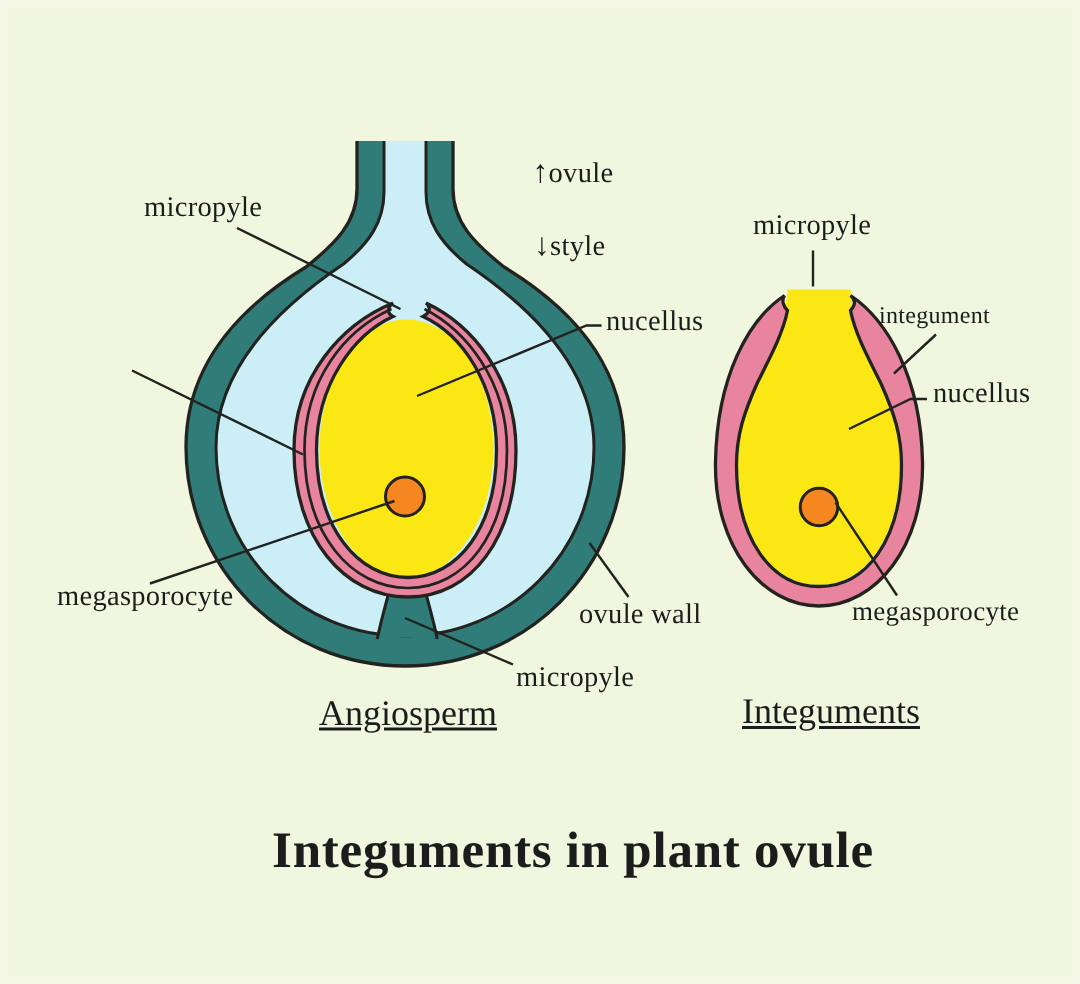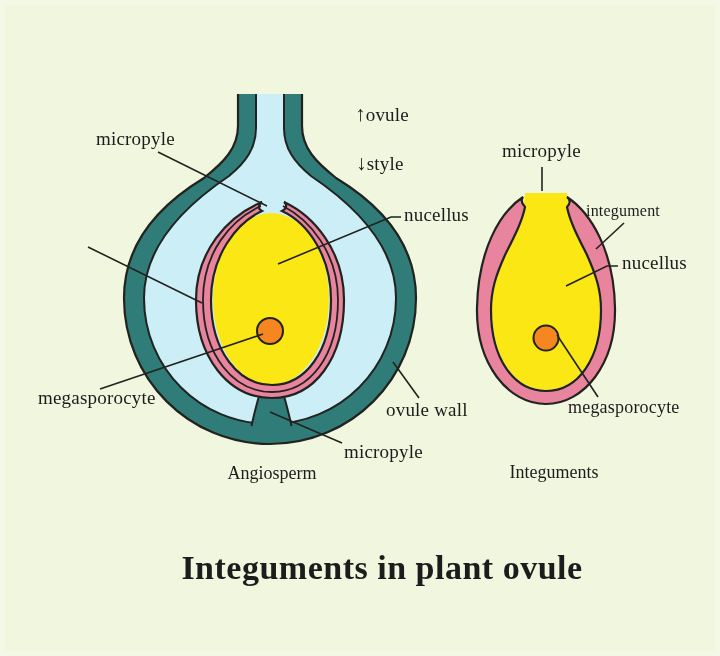--- a/index.html
+++ b/index.html
@@ -22,21 +22,21 @@
   .yellow{fill:var(--nucellus);}
   .orange{fill:var(--megasporocyte);}
   .outline{stroke:var(--outline);}
   .line{fill:none;stroke:var(--outline);}
   .leader{fill:none;stroke:var(--outline);stroke-width:1.6;}
   .lbl{position:absolute;white-space:nowrap;font-size:19px;line-height:1.1;
        letter-spacing:.2px;}
   .lbl .arrow{font-size:21px;}
   .small{font-size:16px;}
   .mid{font-size:18px;}
-  .caption{position:absolute;width:200px;text-align:center;font-size:18px;}
+  .caption{position:absolute;width:200px;text-align:center;font-size:24px;text-decoration:underline;}
   .title{position:absolute;left:22px;top:549px;width:720px;text-align:center;
          font-size:34px;font-weight:bold;letter-spacing:.5px;}
 </style>
 </head>
 <body>
 
 <div class="canvas">
 
   <svg width="720" height="656" viewBox="0 0 720 656">
 

